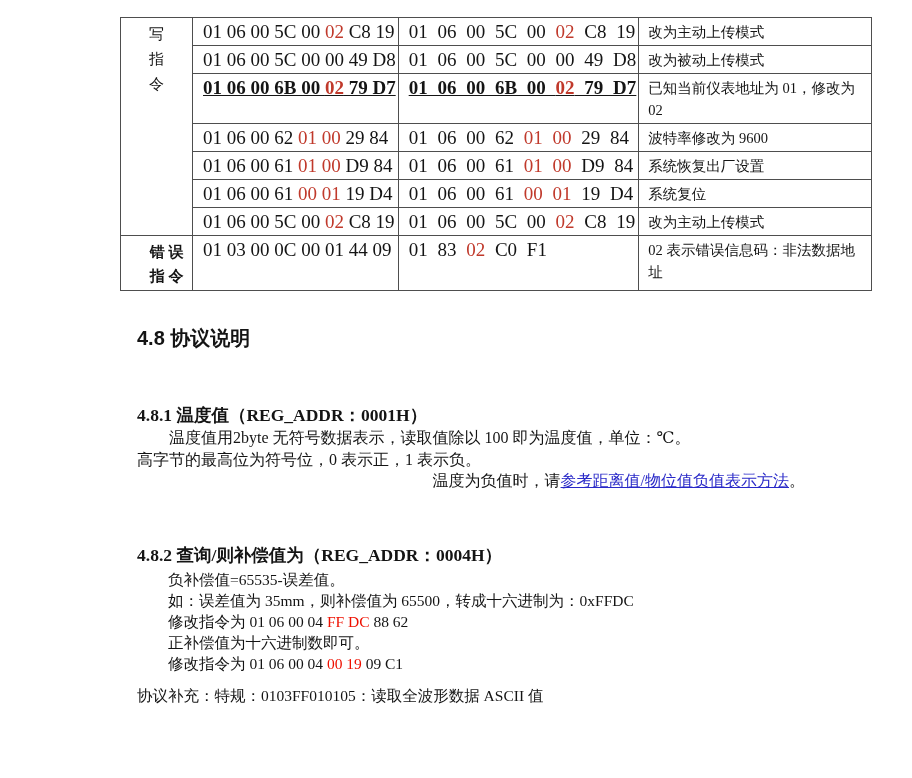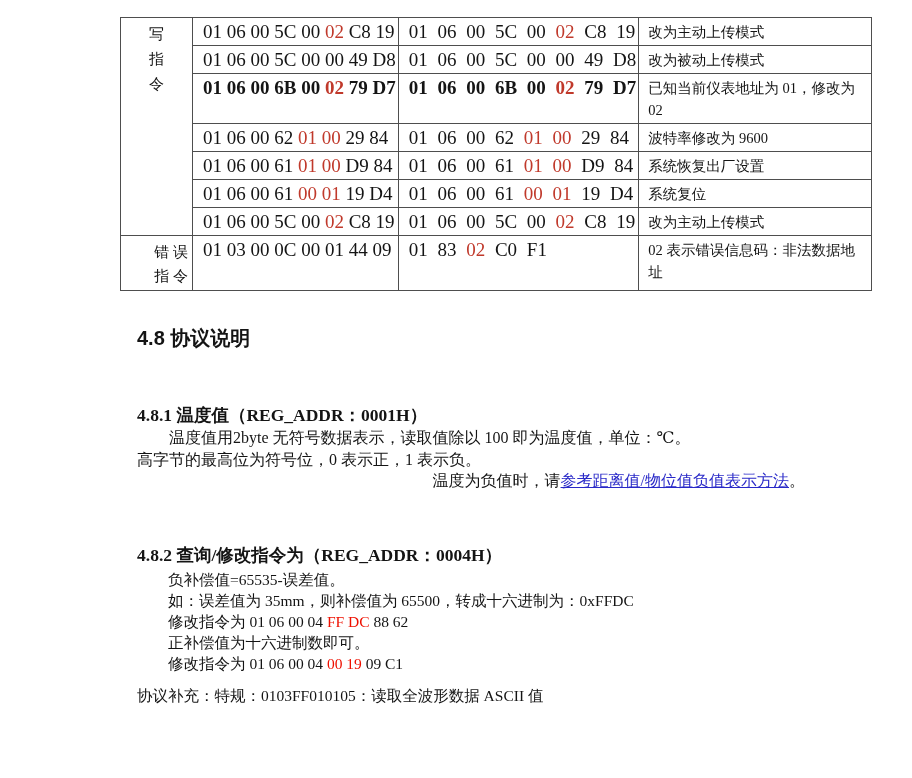--- a/index.html
+++ b/index.html
@@ -29,27 +29,27 @@
     border:1px solid var(--border);
     vertical-align:top;
     font-weight:normal;
   }
   .cmd-table tr{height:25px}
   .cmd-table tr.row-bold{height:50px}
   .cmd-table tbody tr:last-child{height:49px}
   .cmd-table th{
     font-size:15px;text-align:center;padding:4px 4px 2px;line-height:25px;
   }
-  .cmd-table th.label-2line{line-height:24px;text-align:right;padding-left:24px;}
+  .cmd-table th.label-2line{line-height:24px;text-align:center;padding-left:24px;font-weight:bold;}
   .cmd-table td.hex{
     font-size:19px;white-space:nowrap;padding:3px 2px 2px 10px;
     font-family:"Liberation Serif","DejaVu Serif",serif;
   }
   .cmd-table td.recv{word-spacing:5px;}
-  .cmd-table tr.row-bold td.hex{font-weight:bold;}
+  .cmd-table tr.row-bold td.hex{font-weight:bold;text-decoration:underline;}
   .cmd-table td.desc{
     font-size:14.5px;padding:3px 6px 2px 9px;line-height:22px;
   }
   .cmd-table .s-r{color:var(--table_red);}
   
   .content{margin-left:137px;width:668px;}
   .content .s-r{color:var(--body_red);}
   h2.sec{
     font-family:"Liberation Sans","DejaVu Sans",sans-serif;
     font-size:20px;font-weight:bold;margin:34px 0 0;
@@ -140,21 +140,21 @@
 
     <div class="para" id="p481">
         <div class="pline first">温度值用2byte 无符号数据表示，读取值除以 100 即为温度值，单位：℃。</div>
         <div class="pline">高字节的最高位为符号位，0 表示正，1 表示负。</div>
       </div>
 
     <div class="inline-para">
       <span>温度为负值时，请</span><a class="doc-link" href="#">参考距离值/物位值负值表示方法</a><span>。</span>
     </div>
 
-    <h3 class="sub">4.8.2 查询/修改指令为（REG_ADDR：0004H）</h3>
+    <h3 class="sub">4.8.2 查询/则补偿值为（REG_ADDR：0004H）</h3>
 
 
     <div class="examples" id="examples">
         <div class="example-line"><span>负补偿值=65535-误差值。</span></div>
         <div class="example-line"><span>如：误差值为 35mm，则补偿值为 65500，转成十六进制为：0xFFDC</span></div>
         <div class="example-line"><span>修改指令为 01 06 00 04 </span><span class="s-r">FF DC</span><span> 88 62</span></div>
         <div class="example-line"><span>正补偿值为十六进制数即可。</span></div>
         <div class="example-line"><span>修改指令为 01 06 00 04 </span><span class="s-r">00 19</span><span> 09 C1</span></div>
       </div>
 

